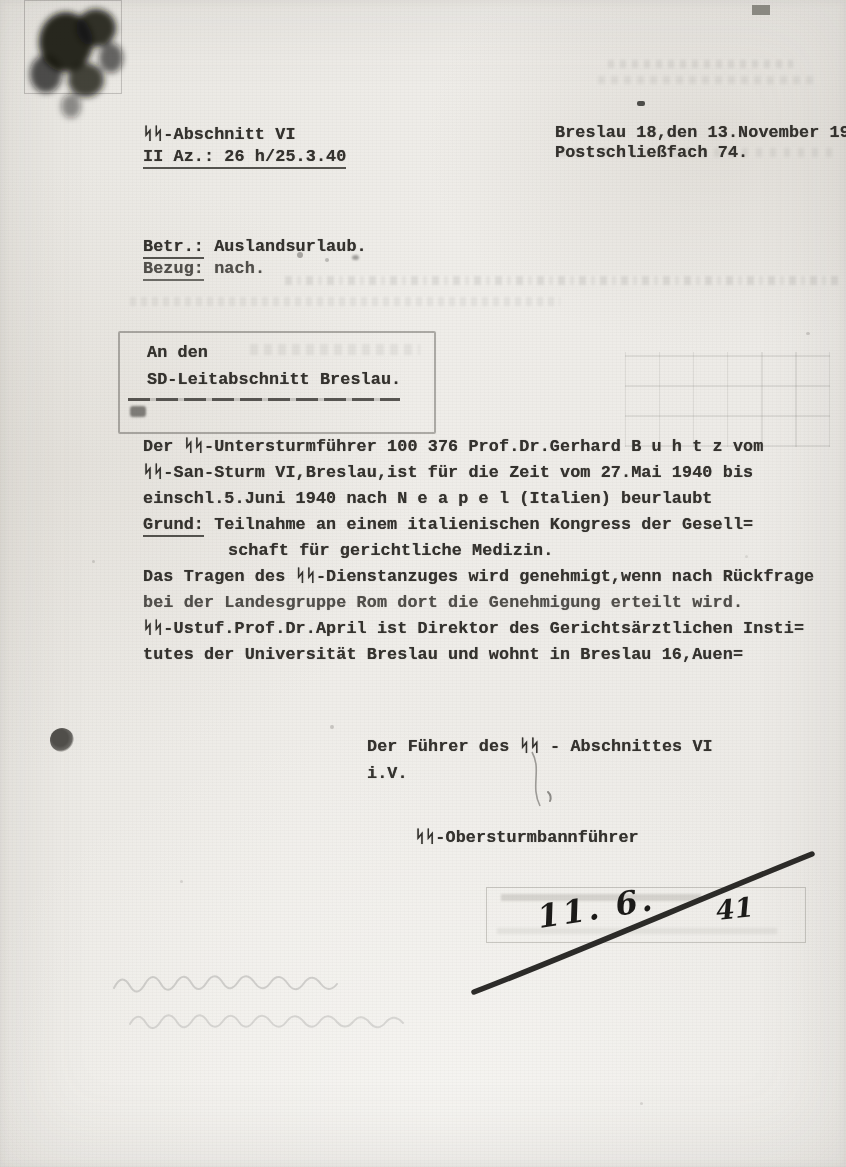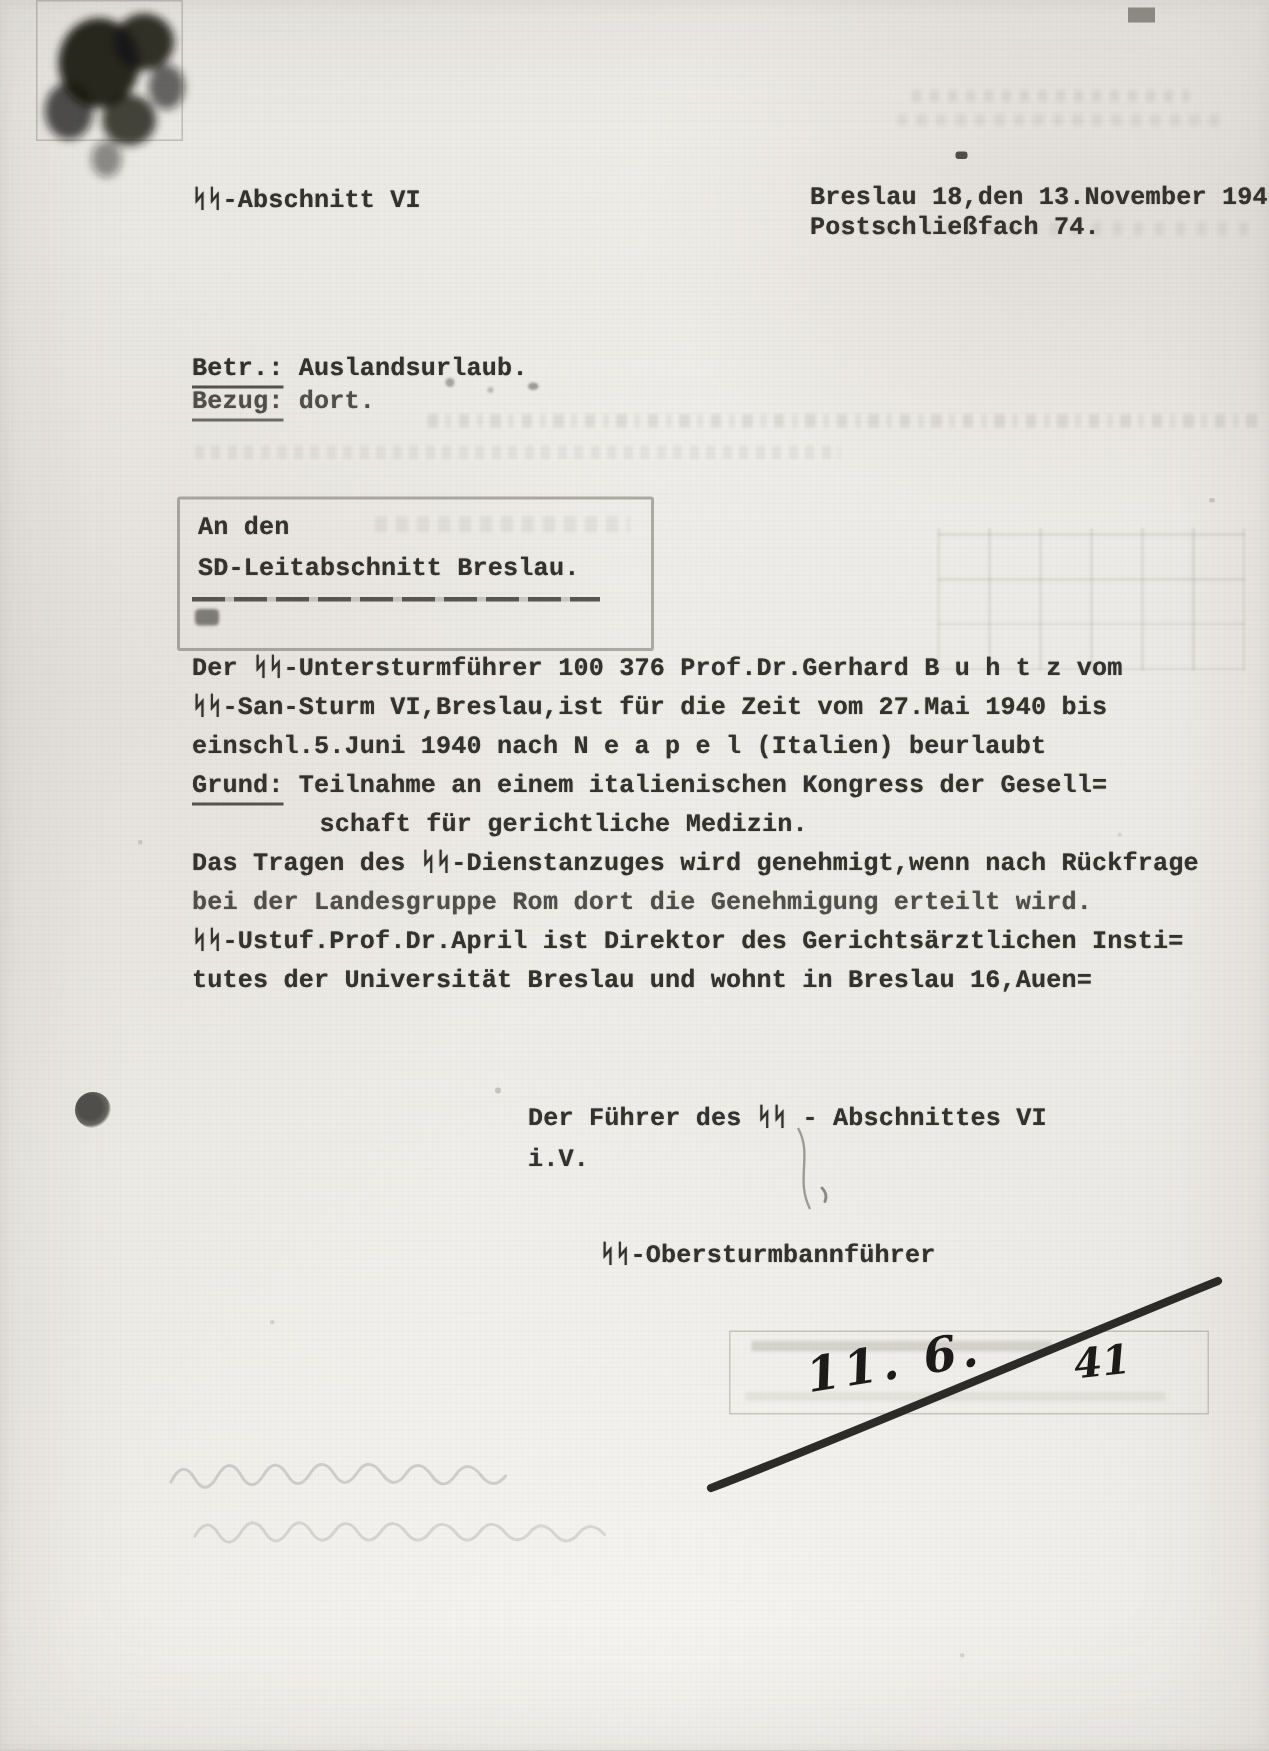--- a/index.html
+++ b/index.html
@@ -15,21 +15,21 @@
   }
   .grain{position:absolute;inset:0;pointer-events:none;
     background-image:
       repeating-linear-gradient(0deg, rgba(120,115,105,0.030) 0 1px, transparent 1px 3px),
       repeating-linear-gradient(90deg, rgba(120,115,105,0.022) 0 1px, transparent 1px 4px);
   }
   .abs{position:absolute;}
   .tw{
     font-family:"Liberation Mono","DejaVu Sans Mono",monospace;
     font-size:16.8px;font-weight:700;color:#34322e;letter-spacing:0.1px;
-    white-space:pre;text-shadow:0 0 0.7px rgba(52,50,46,0.75);
+    white-space:pre;text-shadow:0 0 0.7px rgba(52,50,46,0.75);margin-left:15px;
   }
   .u{border-bottom:2px solid rgba(58,56,52,0.85);padding-bottom:1px;}
   .soft{opacity:.84;}
   .lines22 div{line-height:22px;}
   .lines20 div{line-height:20px;}
   .lines26 div{line-height:26px;}
   .lines27 div{line-height:27px;}
   .indent{padding-left:85px;}
   .hw{font-family:"DejaVu Serif","Liberation Serif",serif;font-style:italic;font-weight:700;color:#1c1b19;}
   .smudge{position:absolute;pointer-events:none;}
@@ -63,30 +63,31 @@
 
   <div class="smudge" style="left:752px;top:5px;width:18px;height:10px;background:rgba(110,108,100,0.75);filter:blur(0.4px);"></div>
   <div class="smudge" style="left:637px;top:101px;width:8px;height:5px;background:rgba(40,40,38,0.8);border-radius:2px;filter:blur(0.3px);"></div>
 
   <div class="ghost" style="left:608px;top:60px;width:185px;height:8px;opacity:.07;filter:blur(1.5px);background:repeating-linear-gradient(90deg,#222 0 6px,transparent 6px 12px);"></div>
   <div class="ghost" style="left:598px;top:76px;width:215px;height:8px;opacity:.06;filter:blur(1.5px);background:repeating-linear-gradient(90deg,#222 0 7px,transparent 7px 13px);"></div>
   <div class="ghost" style="left:560px;top:148px;width:280px;height:9px;opacity:.06;filter:blur(1.4px);background:repeating-linear-gradient(90deg,#222 0 6px,transparent 6px 14px);"></div>
 
   <div class="abs lines22" style="left:128px;top:124px;">
     <div class="tw">ᛋᛋ-Abschnitt VI</div>
+    <div class="tw"><span class="u">II Az.: 26 h/25.3.40</span></div>
   </div>
 
   <div class="abs lines20" style="left:540px;top:123px;">
     <div class="tw">Breslau 18,den 13.November 1940</div>
     <div class="tw">Postschließfach 74.</div>
   </div>
 
   <div class="abs lines22" style="left:128px;top:236px;">
     <div class="tw"><span class="u">Betr.:</span><span> Auslandsurlaub.</span></div>
-    <div class="tw soft"><span class="u">Bezug:</span><span> dort.</span></div>
+    <div class="tw soft"><span class="u">Bezug:</span><span> nach.</span></div>
   </div>
 
   <div class="smudge" style="left:297px;top:252px;width:6px;height:6px;border-radius:50%;background:rgba(40,38,35,0.35);filter:blur(0.7px);"></div>
   <div class="smudge" style="left:325px;top:258px;width:4px;height:4px;border-radius:50%;background:rgba(40,38,35,0.25);filter:blur(0.7px);"></div>
   <div class="smudge" style="left:352px;top:255px;width:7px;height:5px;border-radius:50%;background:rgba(40,38,35,0.4);filter:blur(0.8px);"></div>
 
   <div class="ghost" style="left:285px;top:276px;width:555px;height:9px;opacity:.14;filter:blur(1.2px);background:repeating-linear-gradient(90deg,rgba(20,20,20,.55) 0 7px,transparent 7px 12px,rgba(20,20,20,.35) 12px 16px,transparent 16px 21px);"></div>
   <div class="ghost" style="left:130px;top:297px;width:430px;height:9px;opacity:.10;filter:blur(1.2px);background:repeating-linear-gradient(90deg,rgba(20,20,20,.5) 0 6px,transparent 6px 11px);"></div>
 
   <div class="frame" style="left:118px;top:331px;width:314px;height:99px;border:2px solid rgba(62,60,55,0.38);border-radius:2px;filter:blur(0.3px);"></div>

